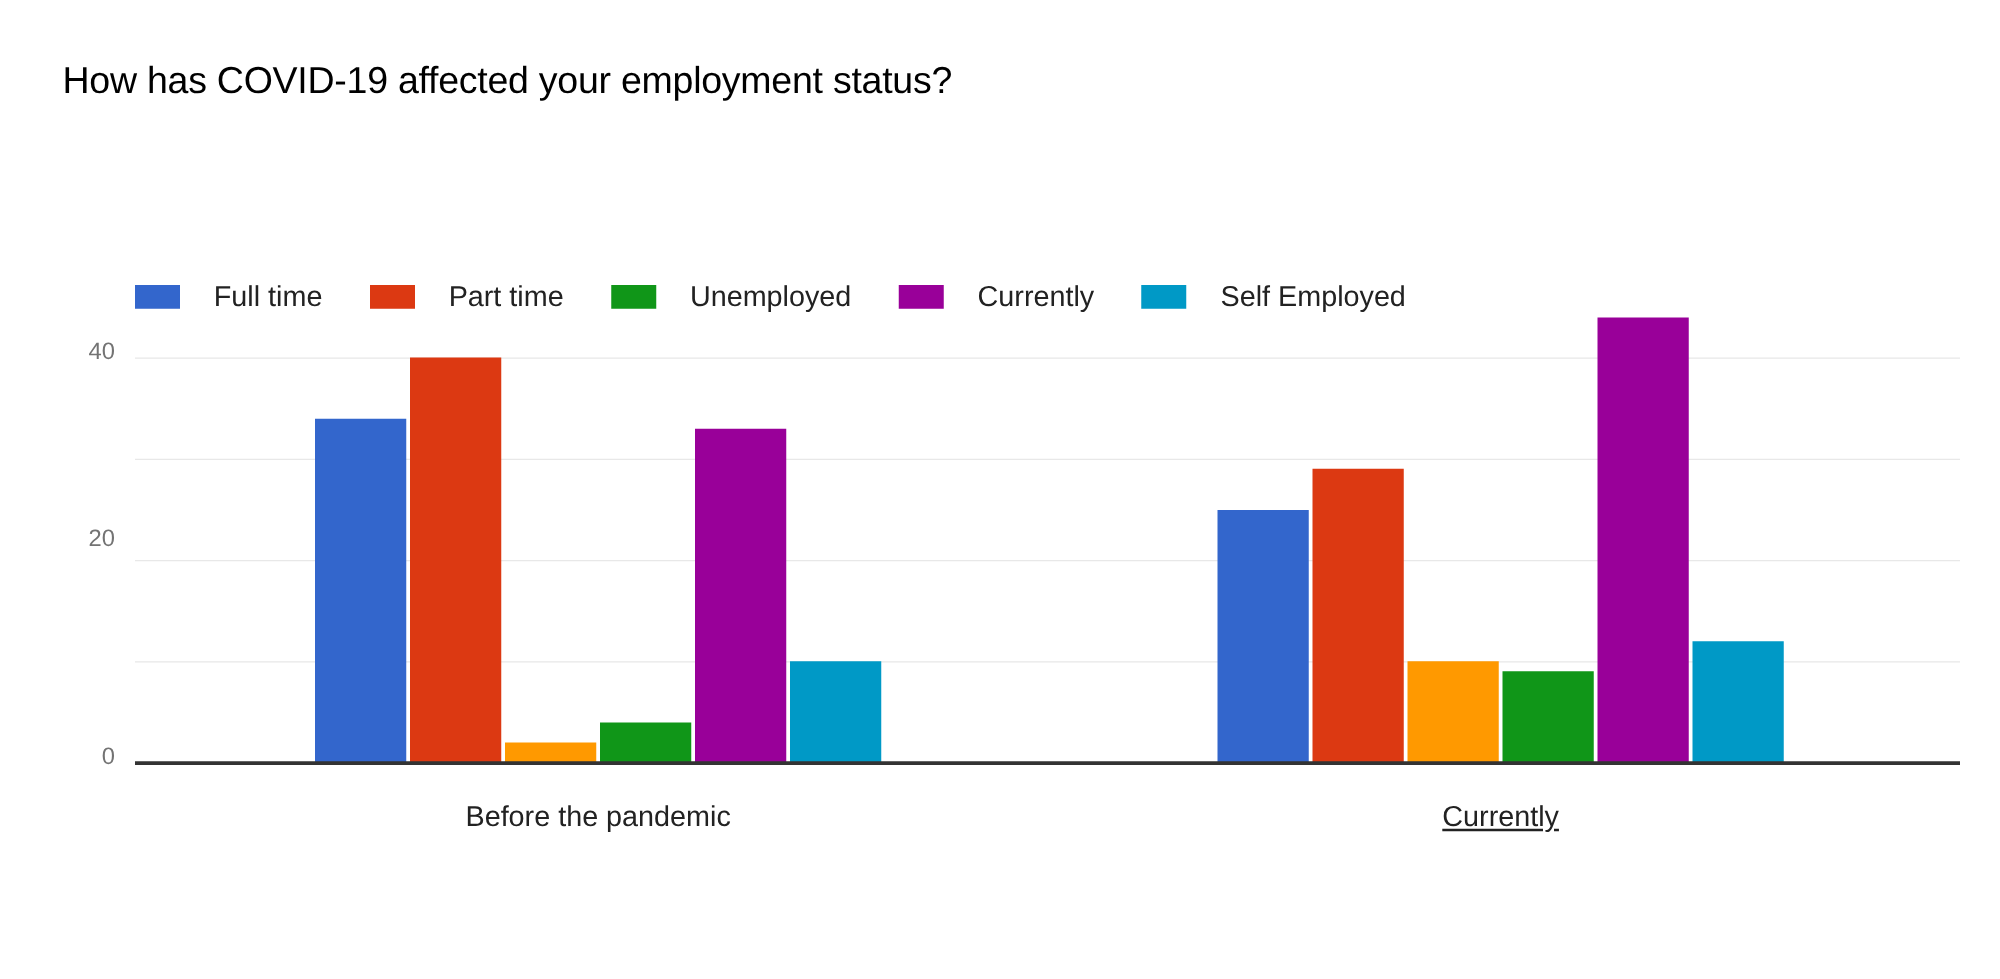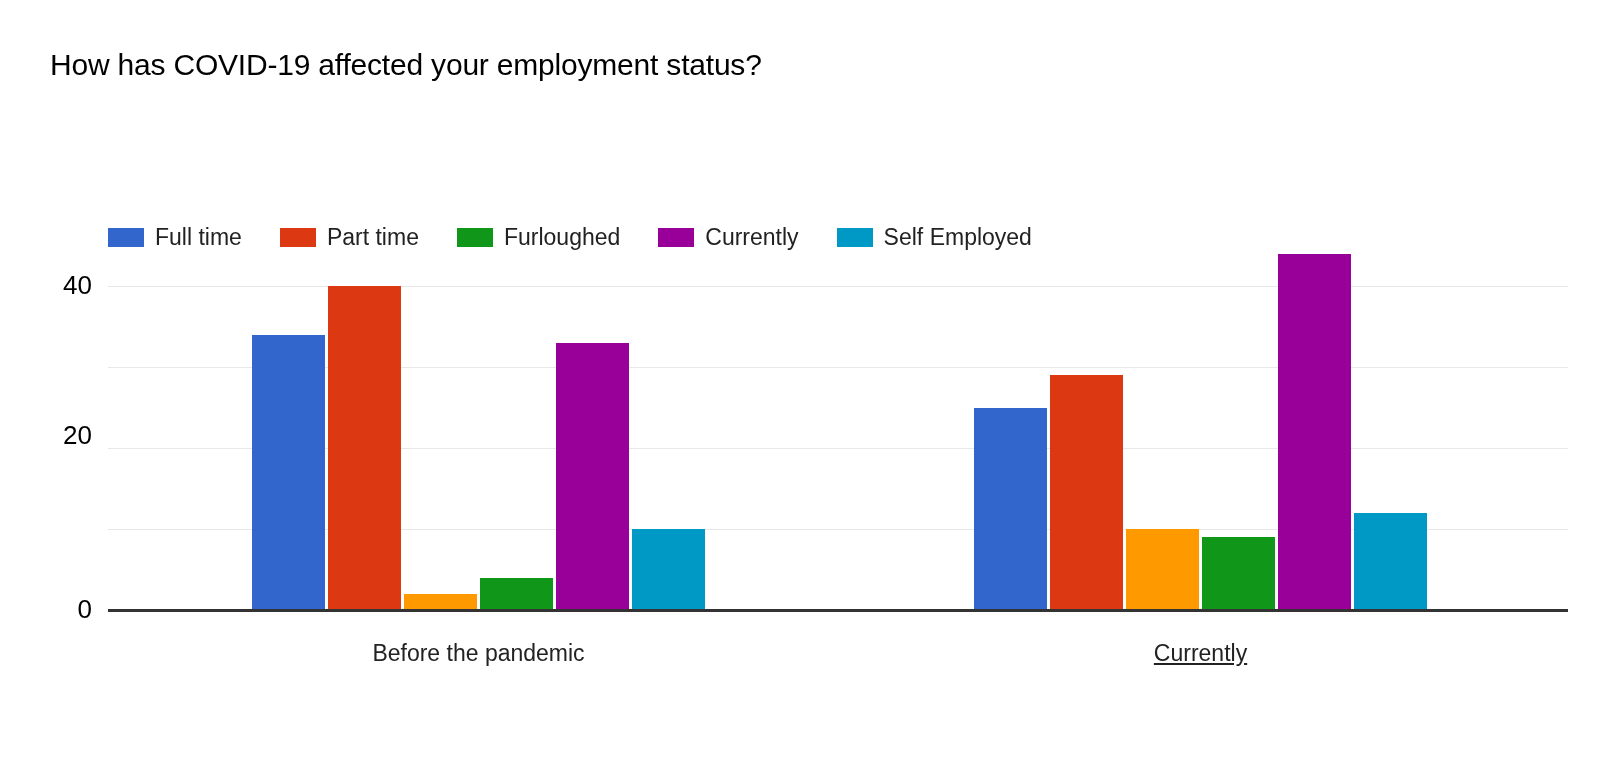--- a/index.html
+++ b/index.html
@@ -56,20 +56,21 @@
   .legend-swatch {
     width: 36px;
     height: 19px;
     margin-right: 11px;
     flex: 0 0 auto;
   }
   .legend-label {
     font-size: 23px;
     color: #222222;
     line-height: 1;
+    margin-left: 16px;
   }
 
   
   #plot {
     position: absolute;
     left: 108px;
     top: 286px;
     width: 1460px;
     height: 324px;
   }
@@ -88,22 +89,22 @@
     background: #333333;
     top: 323px;
   }
 
   
   .ytick {
     position: absolute;
     right: 1512px;       
     width: 60px;
     text-align: right;
-    font-size: 26px;
-    color: #000000;
+    font-size: 19px;
+    color: #737373;
     line-height: 1;
   }
   #yticks {
     position: absolute;
     left: 0; top: 0; width: 100%; height: 100%;
     pointer-events: none;
   }
 
   
   .bar {
@@ -134,21 +135,21 @@
       <div class="legend-item">
         <span class="legend-swatch" style="background: rgb(51, 102, 204);"></span>
         <span class="legend-label">Full time</span>
       </div>
       <div class="legend-item">
         <span class="legend-swatch" style="background: rgb(220, 57, 18);"></span>
         <span class="legend-label">Part time</span>
       </div>
       <div class="legend-item">
         <span class="legend-swatch" style="background: rgb(16, 150, 24);"></span>
-        <span class="legend-label">Furloughed</span>
+        <span class="legend-label">Unemployed</span>
       </div>
       <div class="legend-item">
         <span class="legend-swatch" style="background: rgb(153, 0, 153);"></span>
         <span class="legend-label">Currently</span>
       </div>
       <div class="legend-item">
         <span class="legend-swatch" style="background: rgb(0, 153, 198);"></span>
         <span class="legend-label">Self Employed</span>
       </div>
     </div>

